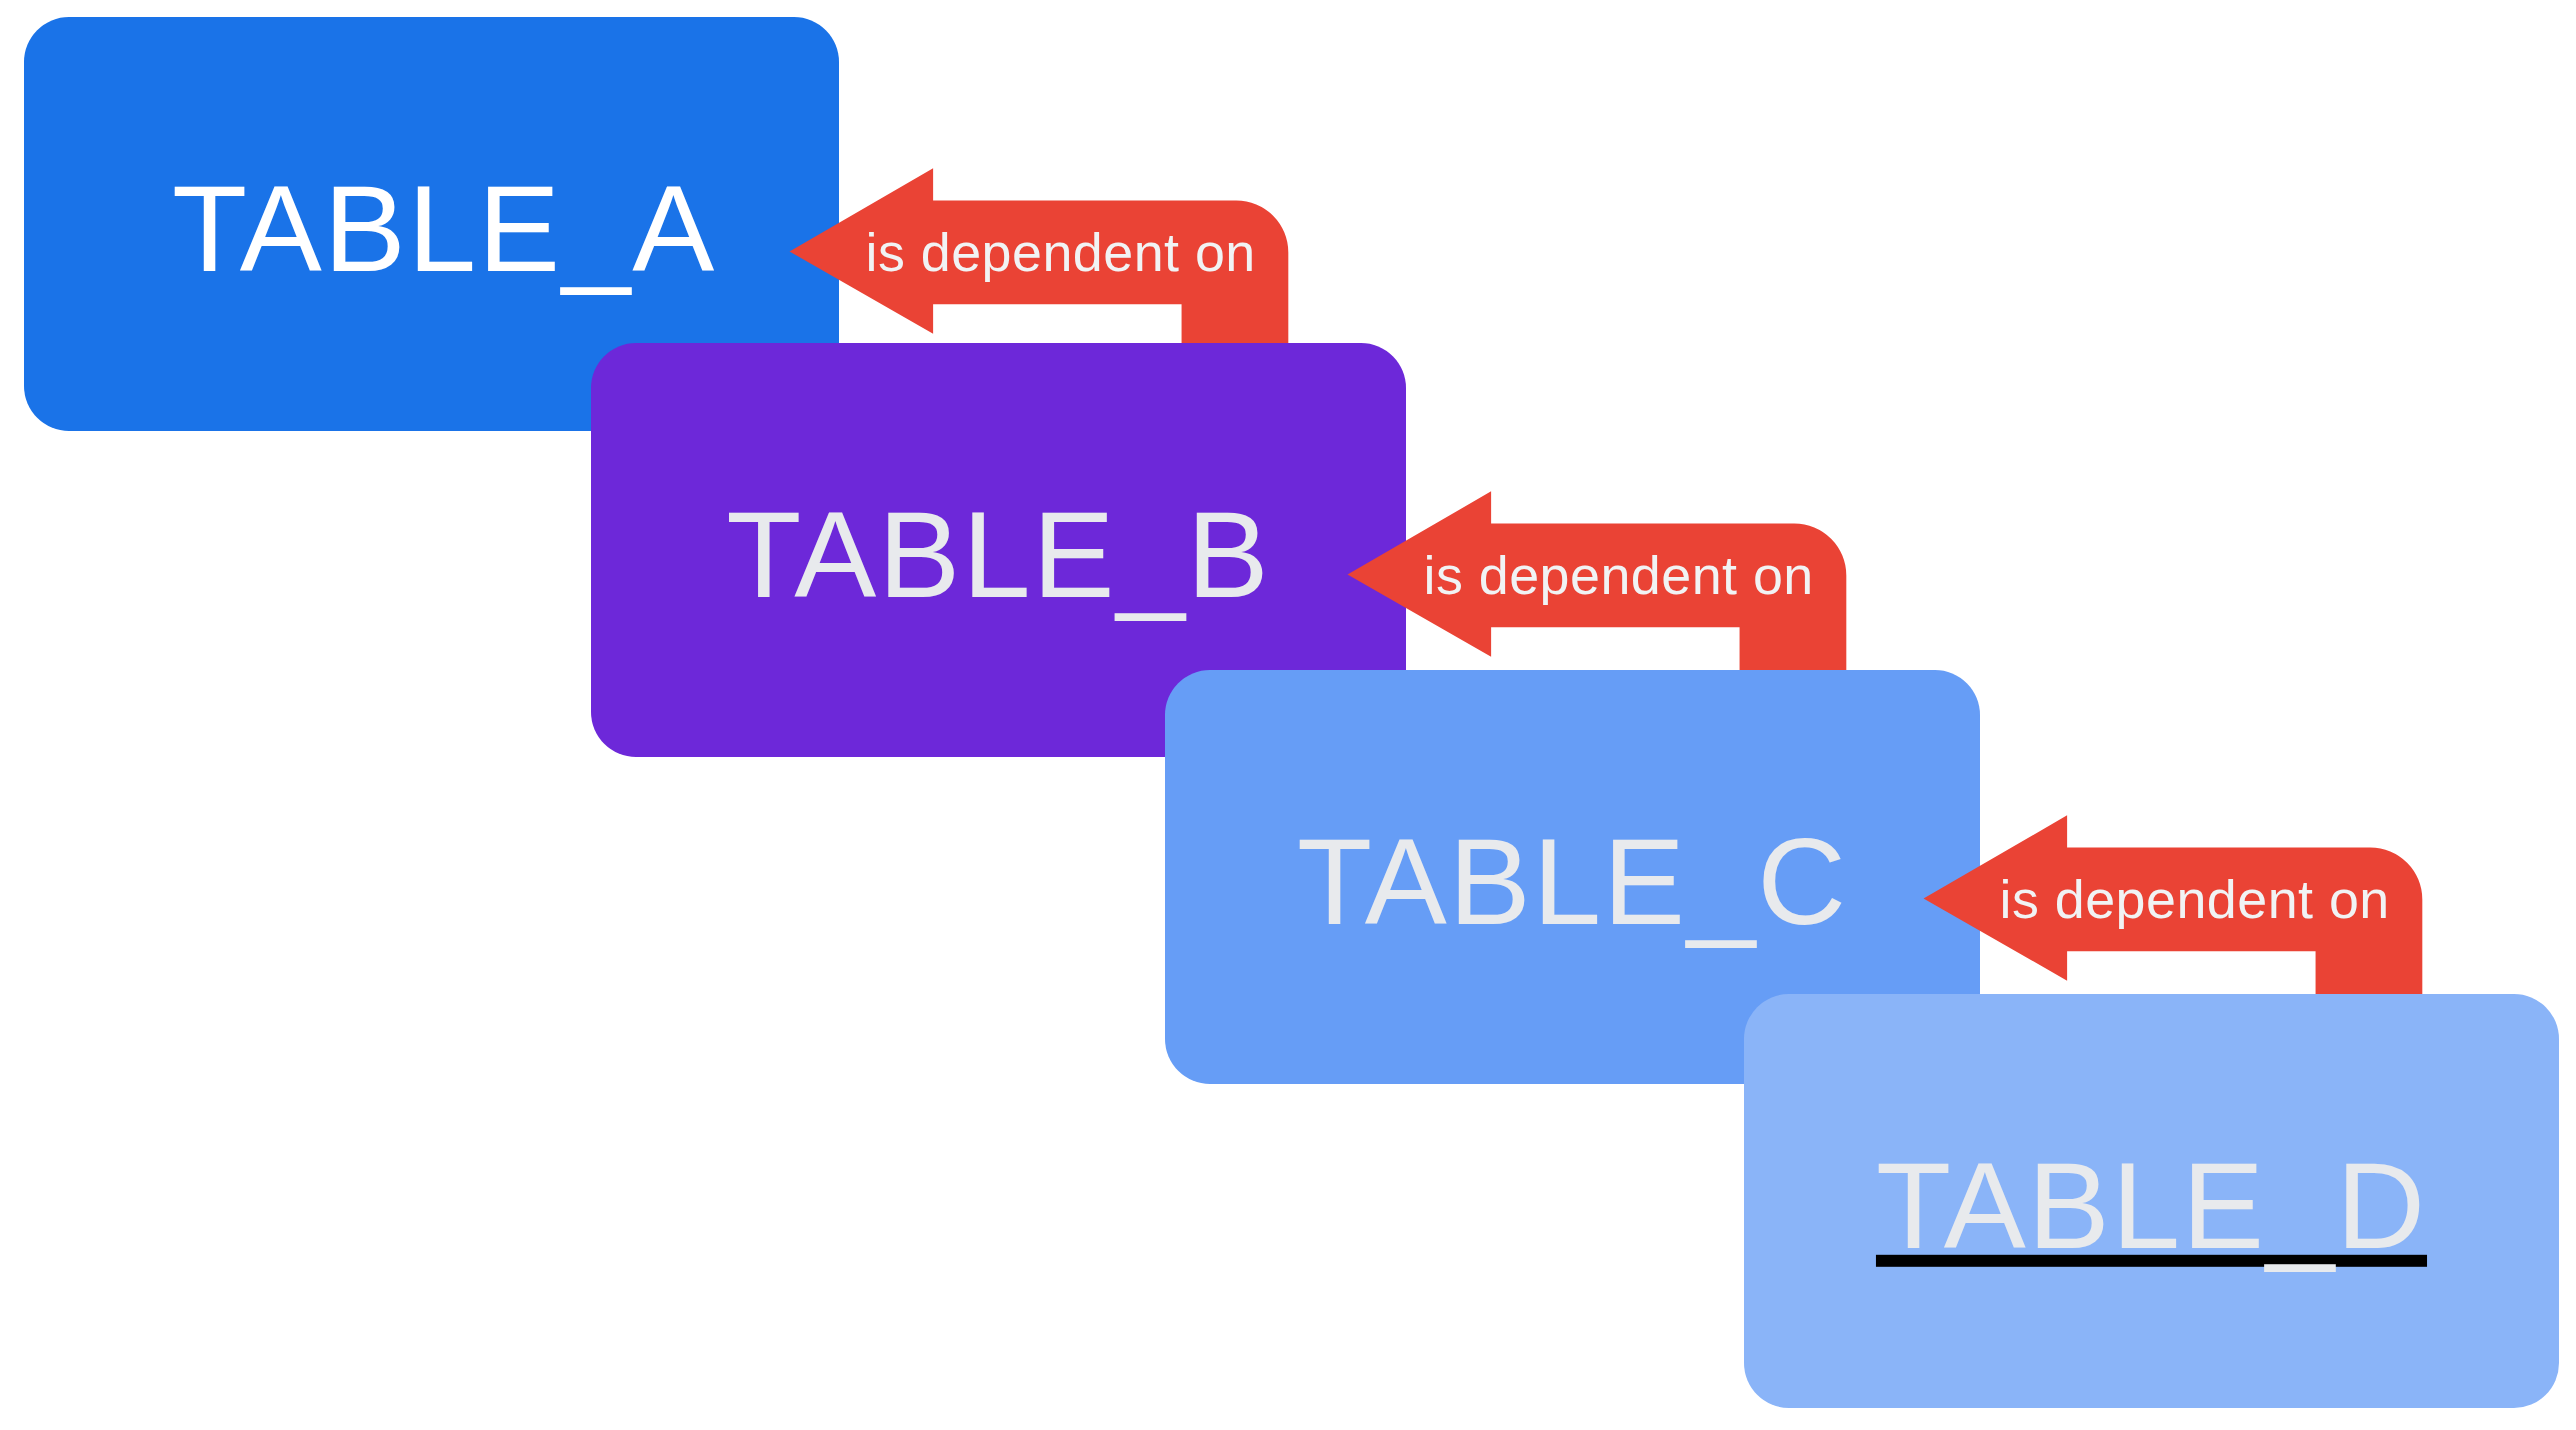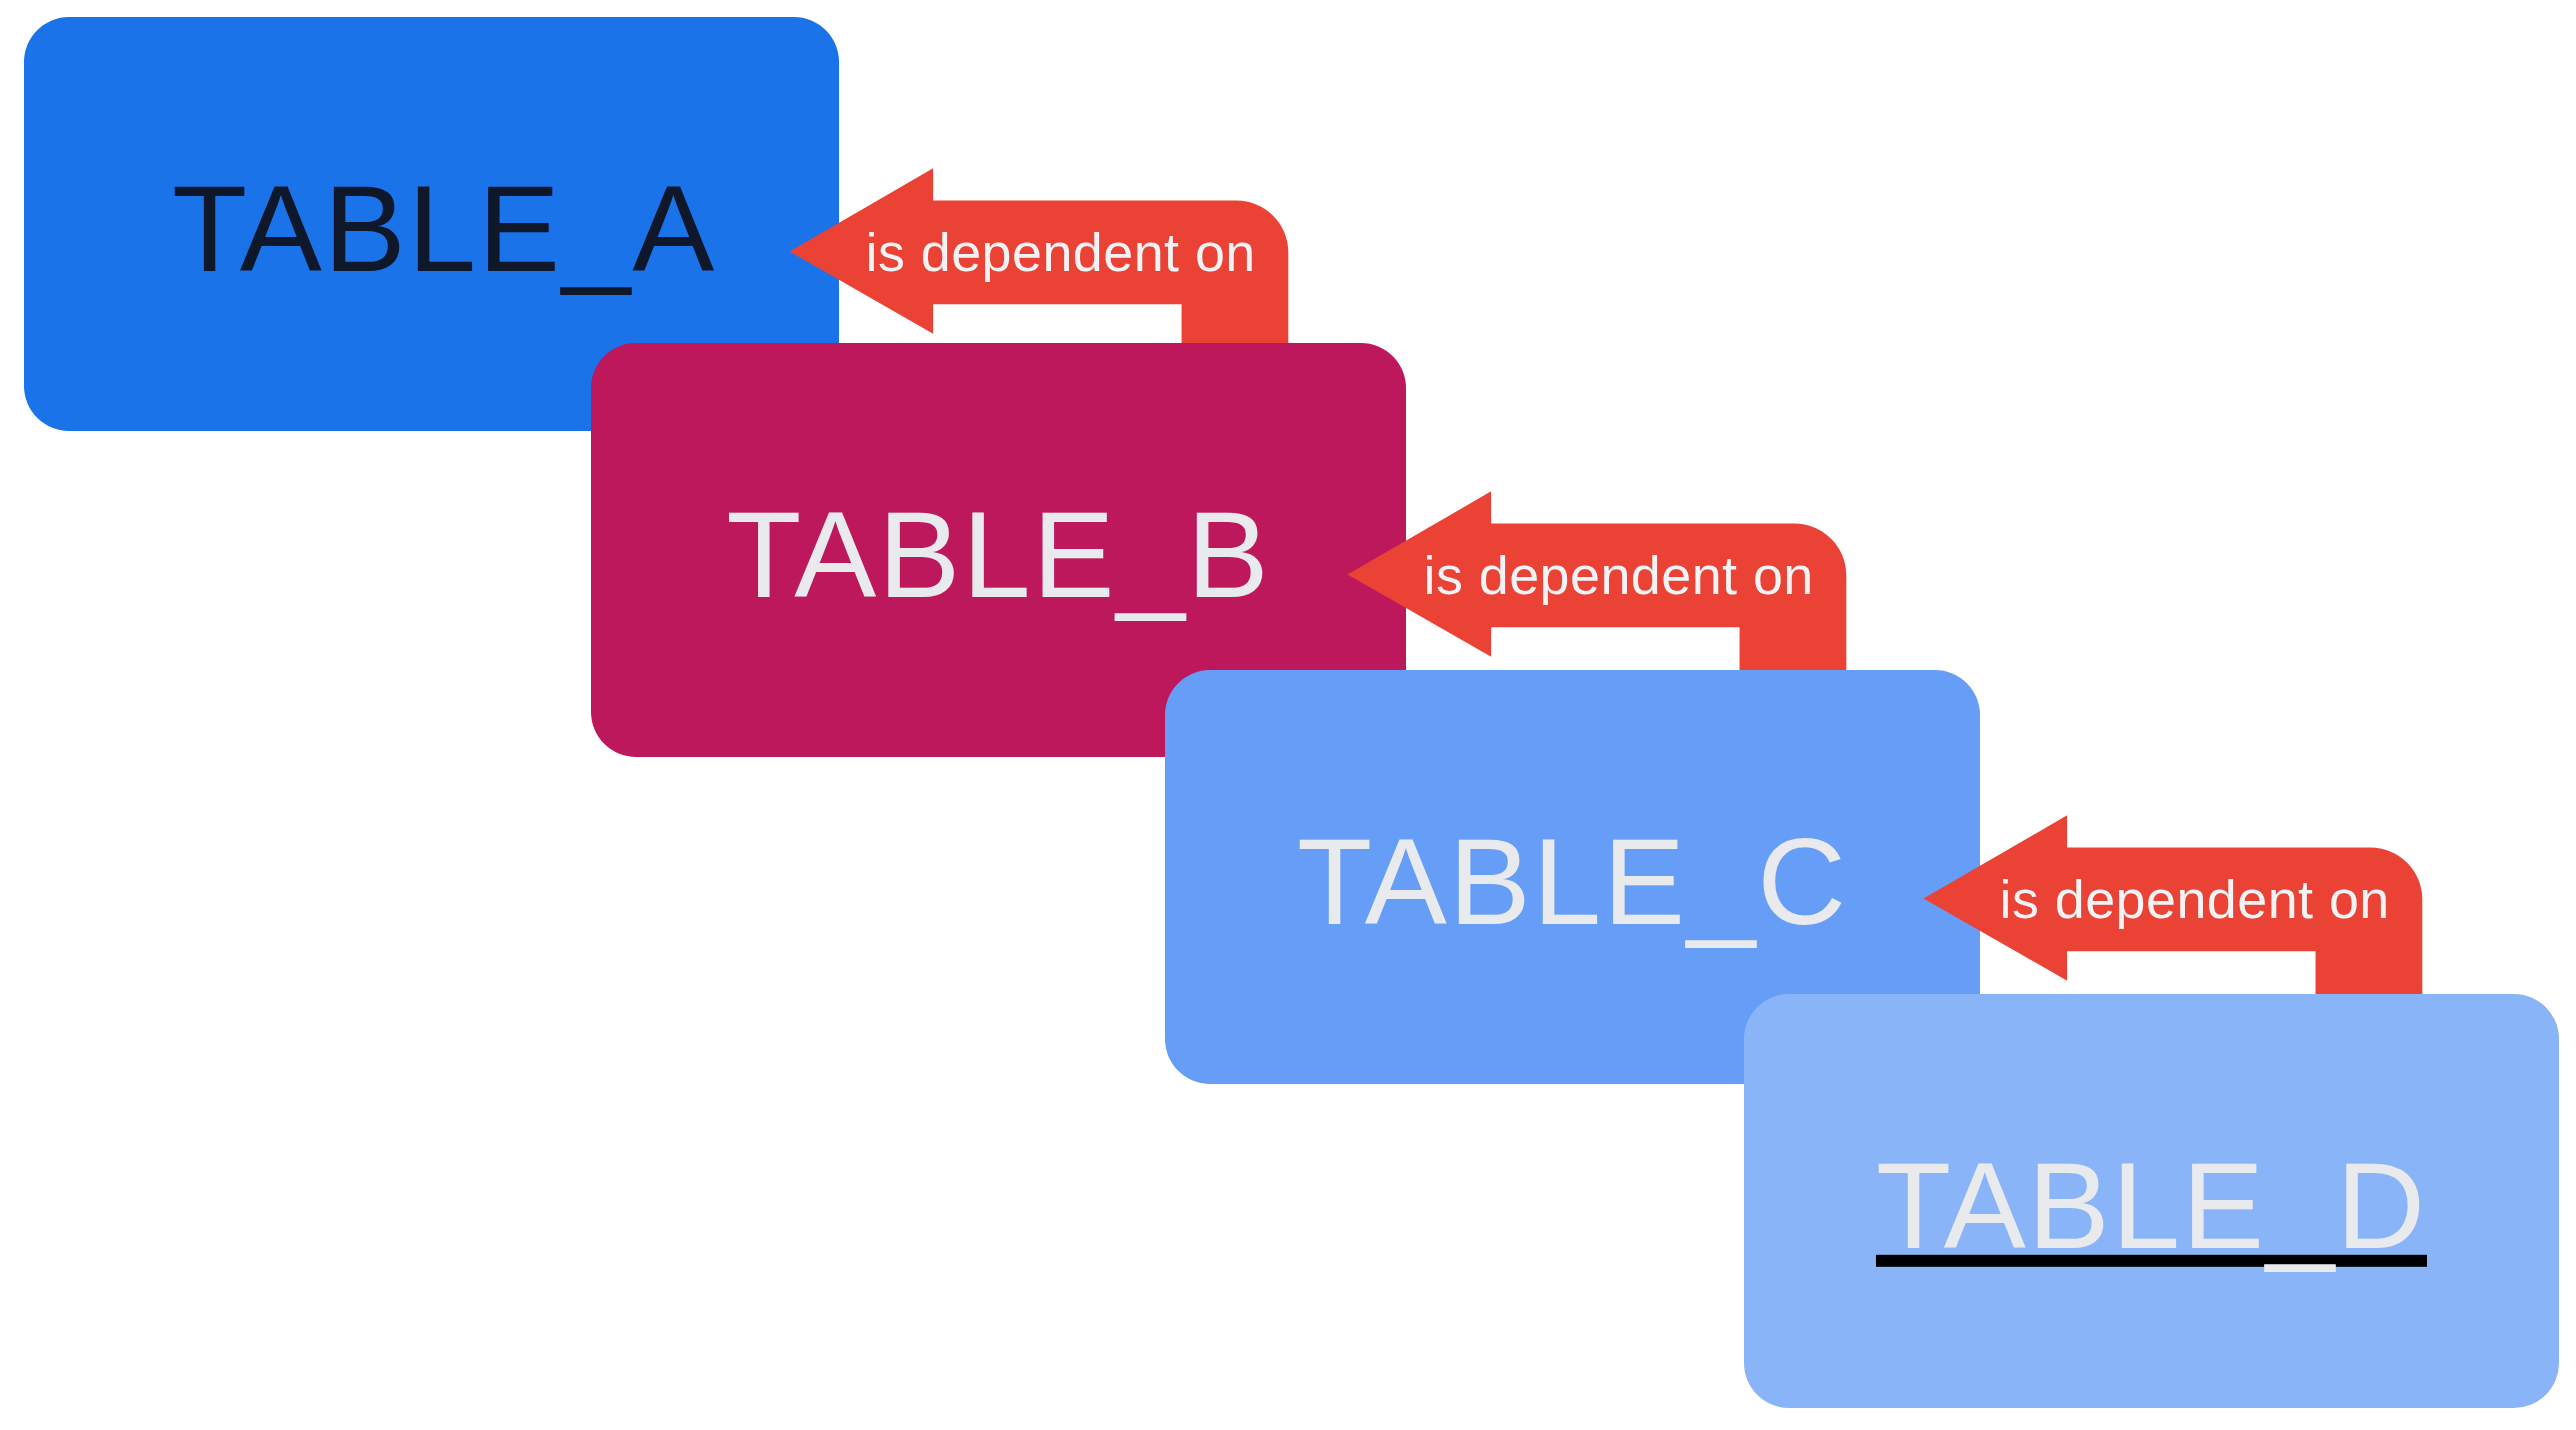--- a/index.html
+++ b/index.html
@@ -46,29 +46,29 @@
   
   .z1 { z-index: 1; } .z2 { z-index: 2; } .z3 { z-index: 3; }
   .z4 { z-index: 4; } .z5 { z-index: 5; } .z6 { z-index: 6; } .z7 { z-index: 7; text-decoration: underline; }
 </style>
 </head>
 <body>
 
 <div class="canvas">
 
   <div class="table-node z1" style="left: 23.6px; top: 17px; background-color: rgb(26, 115, 232);">
-    <span class="table-label" style="color: #0f172a; margin-left: 26px;">TABLE_A</span>
+    <span class="table-label" style="color: #ffffff; margin-left: 26px;">TABLE_A</span>
   </div>
 
   <svg class="dep-arrow z2" style="left:780px; top:157px;" viewBox="0 0 545 235" width="515" height="222">
     <path d="M10,100 L162,12 L162,46 L483,46 A55,55 0 0 1 538,101 L538,235 L425,235 L425,156 L162,156 L162,187 Z" style="fill: rgb(234, 67, 53);"></path>
     <text class="arrow-text" x="297" y="121" text-anchor="middle" style="fill: rgb(241, 243, 244);">is dependent on</text>
   </svg>
 
-  <div class="table-node z3" style="left: 591px; top: 343px; background-color: #be185d;">
+  <div class="table-node z3" style="left: 591px; top: 343px; background-color: #6d28d9;">
     <span class="table-label" style="color: rgb(232, 234, 237);">TABLE_B</span>
   </div>
 
   <svg class="dep-arrow z4" style="left:1338px; top:480px;" viewBox="0 0 545 235" width="515" height="222">
     <path d="M10,100 L162,12 L162,46 L483,46 A55,55 0 0 1 538,101 L538,235 L425,235 L425,156 L162,156 L162,187 Z" style="fill: rgb(234, 67, 53);"></path>
     <text class="arrow-text" x="297" y="121" text-anchor="middle" style="fill: rgb(241, 243, 244);">is dependent on</text>
   </svg>
 
   <div class="table-node z5" style="left: 1165px; top: 670px; background-color: rgb(102, 157, 246);">
     <span class="table-label" style="color: rgb(232, 234, 237);">TABLE_C</span>

